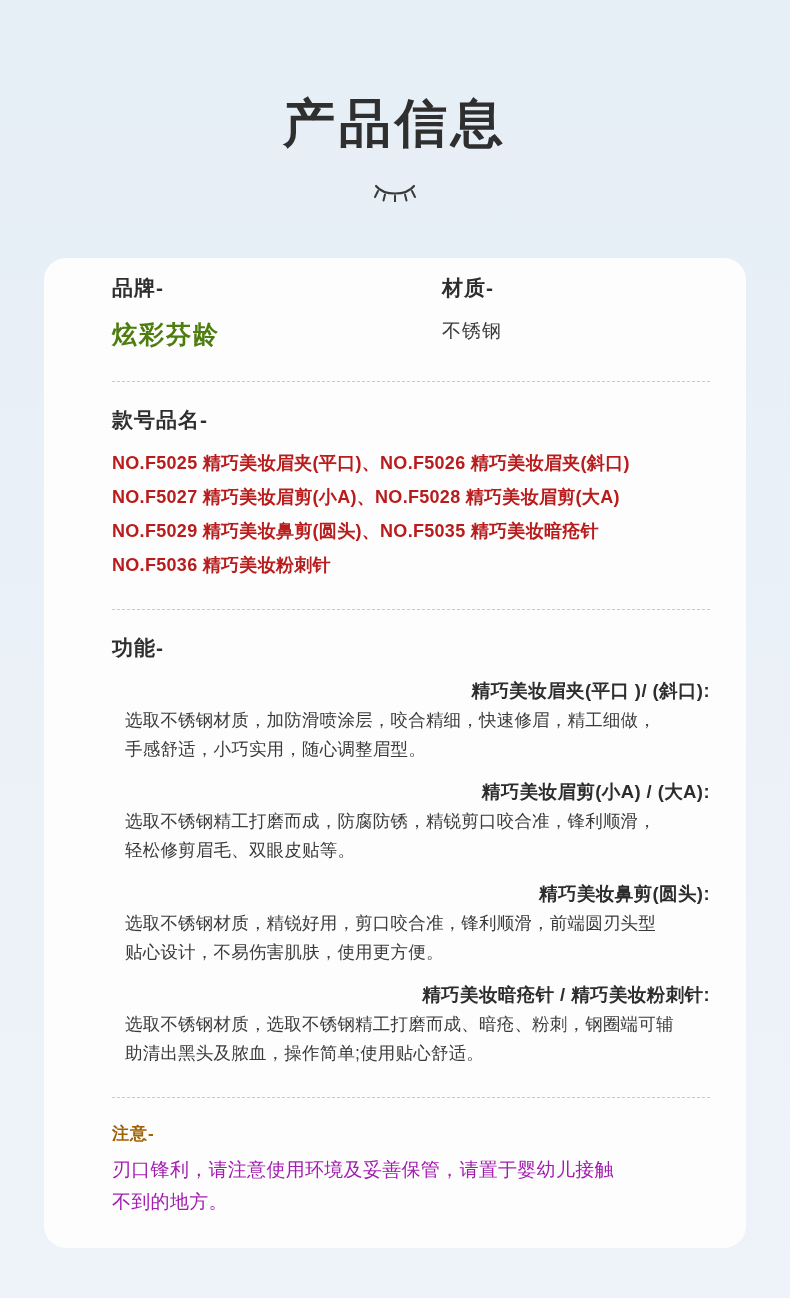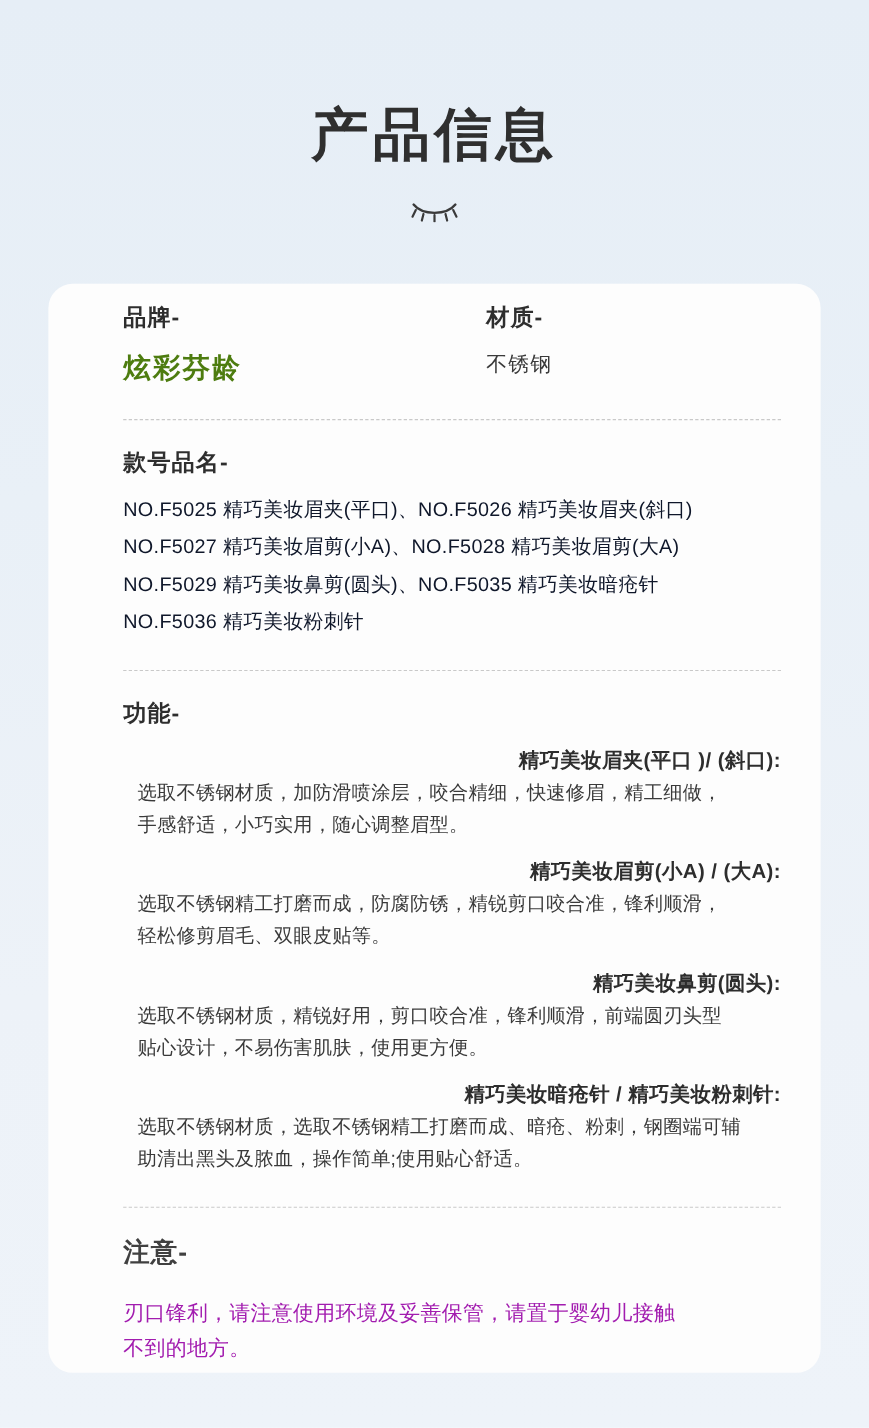--- a/index.html
+++ b/index.html
@@ -85,22 +85,23 @@
   }
 
   .section {
     padding-top: 24px;
   }
 
   .model-lines p {
     margin: 0 0 7px 0;
     font-size: 18px;
     line-height: 1.5;
-    color: #0f172a;
+    color: #b91c1c;
     letter-spacing: 0.3px;
+    font-weight: bold;
   }
 
   .func-block {
     margin-bottom: 16px;
   }
   .func-title {
     font-size: 18.5px;
     font-weight: bold;
     color: #2d2d2d;
     margin-bottom: 4px;
@@ -109,25 +110,25 @@
   }
   .func-body p {
     margin: 0 0 2px 13px;
     font-size: 17.5px;
     line-height: 1.55;
     color: #3a3a3a;
     letter-spacing: 0.2px;
   }
 
   .notice-label {
-    font-size: 24px;
-    font-weight: bold;
-    color: #404040;
+    font-size: 17px;
+    font-weight: bold;
+    color: #a16207;
     letter-spacing: 1px;
-    margin-bottom: 26px;
+    margin-bottom: 10px;
   }
   .notice-body p {
     margin: 0 0 2px 0;
     font-size: 19px;
     line-height: 1.6;
     color: #a21caf;
     letter-spacing: 0.3px;
   }
 </style>
 </head>

